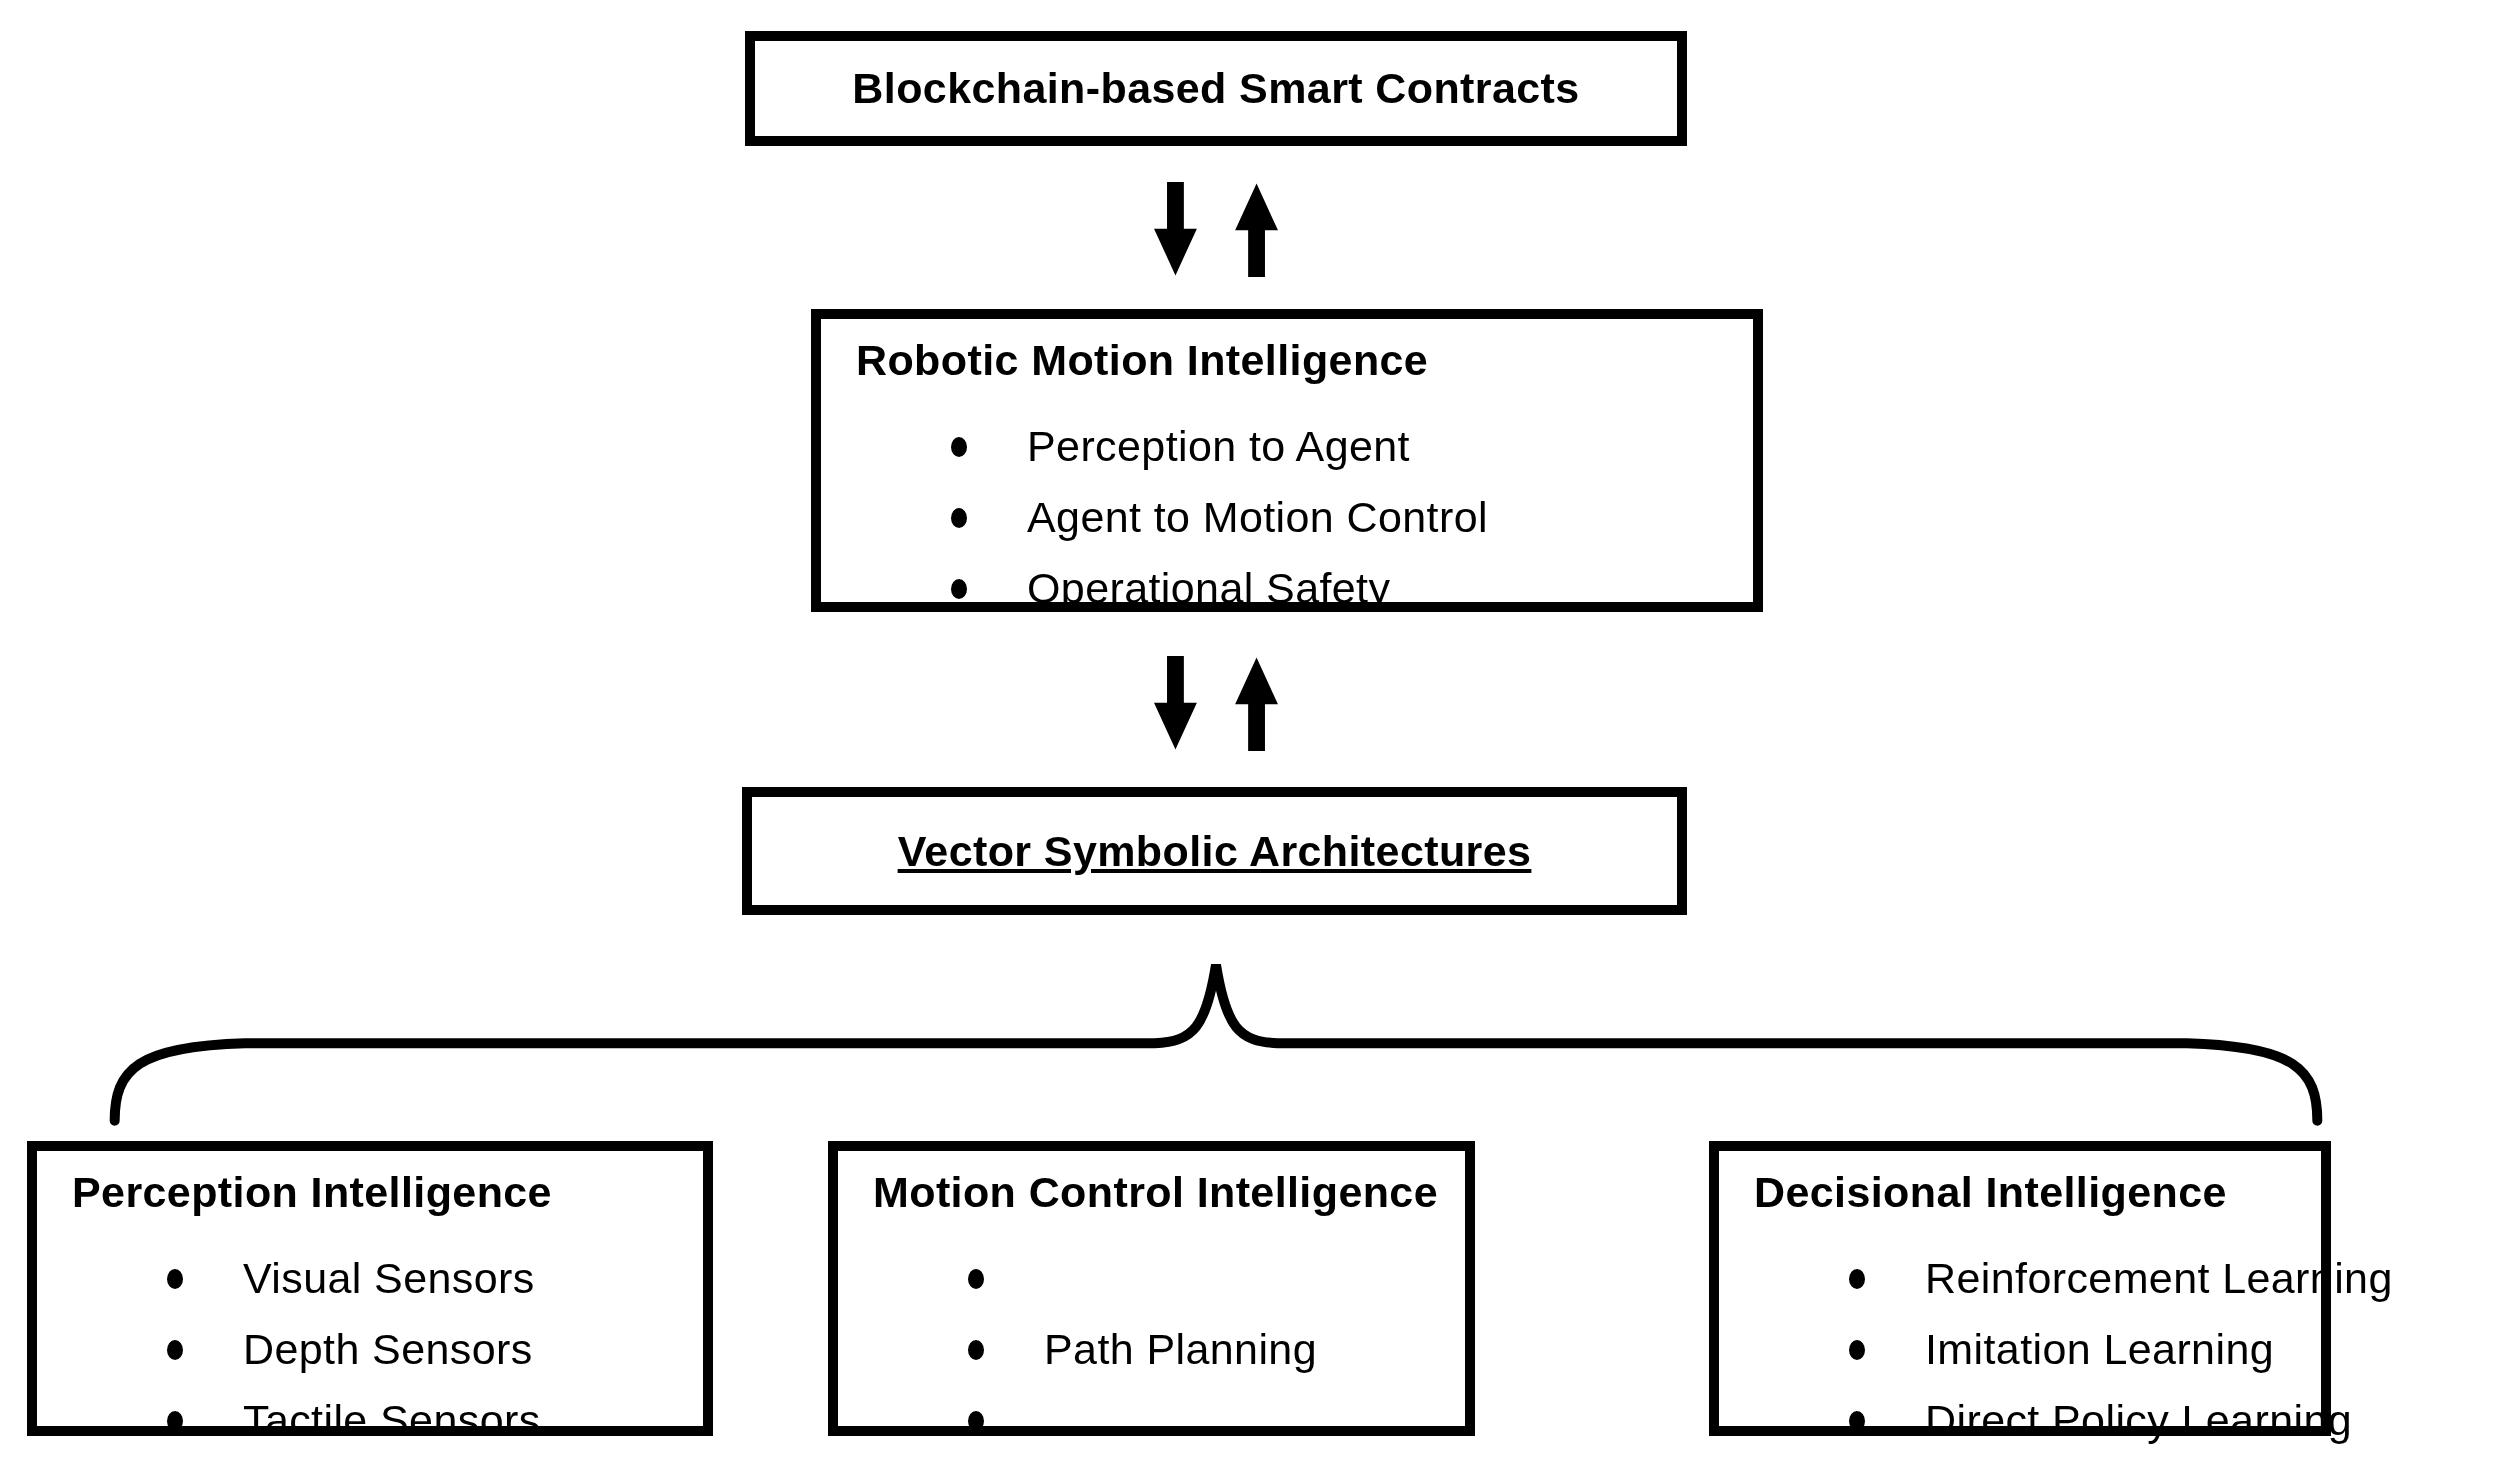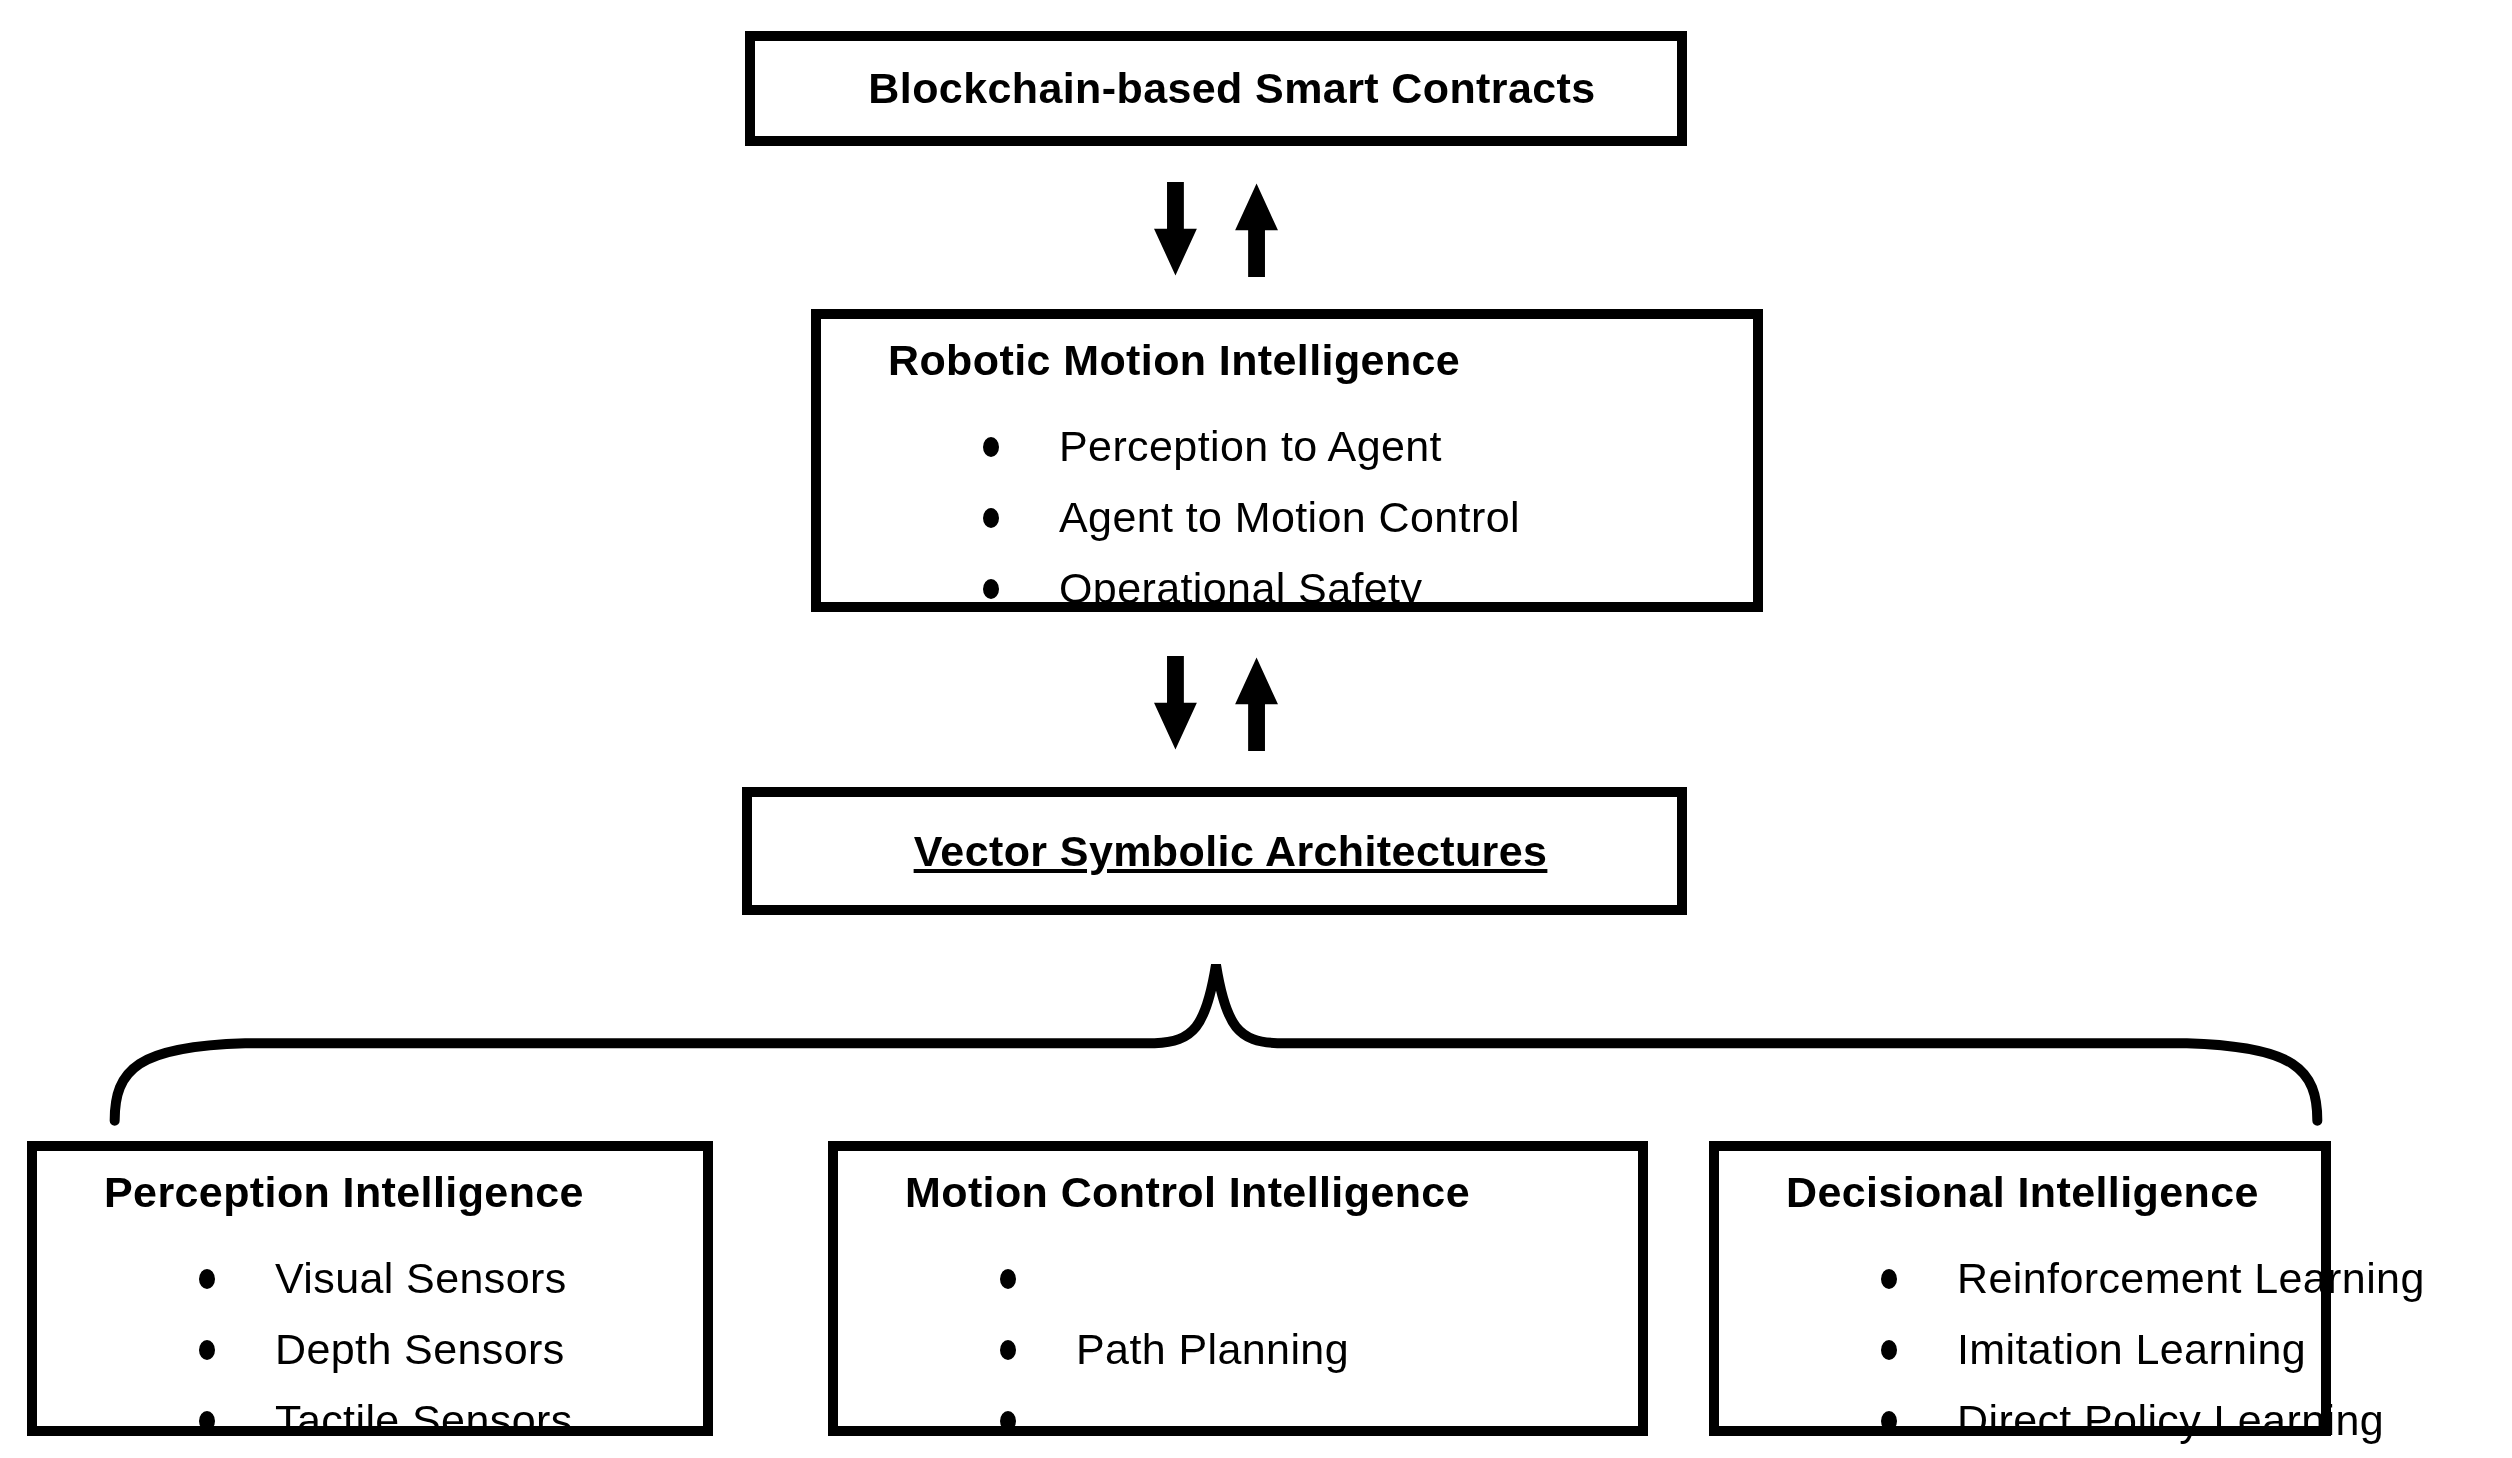--- a/index.html
+++ b/index.html
@@ -14,21 +14,20 @@
     height: 1459px;
     background: #ffffff;
     overflow: hidden;
   }
   .box {
     position: absolute;
     border: 10px solid #000000;
     background: #ffffff;
     box-sizing: border-box;
     color: #000000;
-    padding-left: 32px;
   }
   .box.center-title {
     display: flex;
     align-items: center;
     justify-content: center;
   }
   .title {
     font-weight: 700;
     font-size: 43px;
     letter-spacing: 0.4px;
@@ -141,21 +140,21 @@
         <span class="bullet-dot"></span>
         <span class="bullet-text">Depth Sensors</span>
       </li>
       <li>
         <span class="bullet-dot"></span>
         <span class="bullet-text">Tactile Sensors</span>
       </li>
     </ul>
   </div>
 
-  <div class="box list-box" style="left:828px; top:1141px; width:820px; height:295px;">
+  <div class="box list-box" style="left:828px; top:1141px; width:647px; height:295px;">
     <span class="title">Motion Control Intelligence</span>
     <ul class="bullet-list">
       <li>
         <span class="bullet-dot"></span>
       </li>
       <li>
         <span class="bullet-dot"></span>
         <span class="bullet-text">Path Planning</span>
       </li>
       <li>

